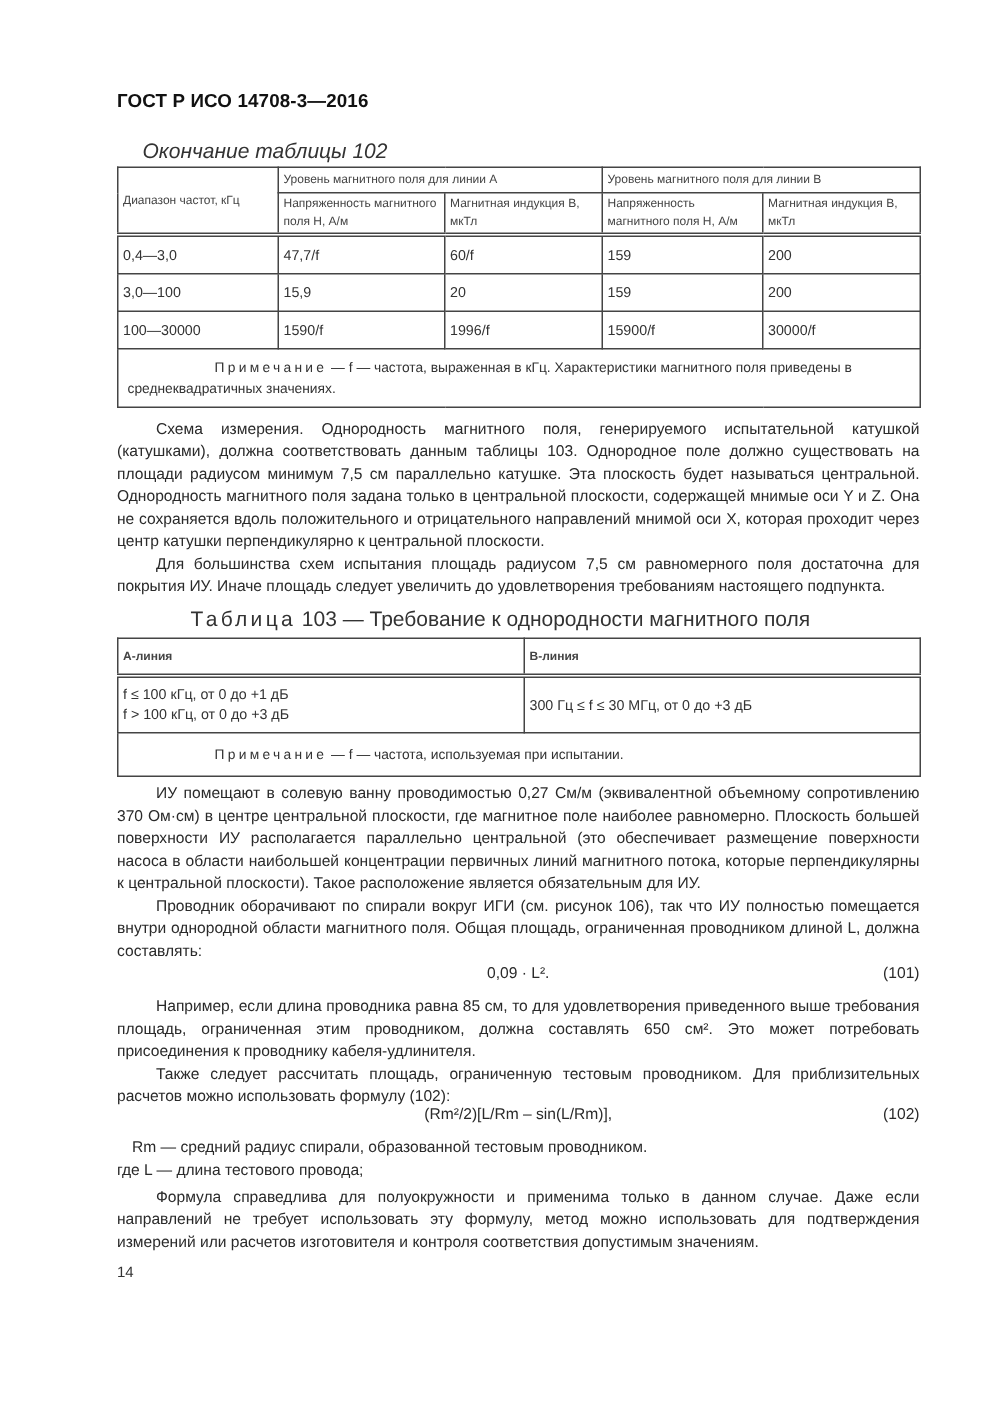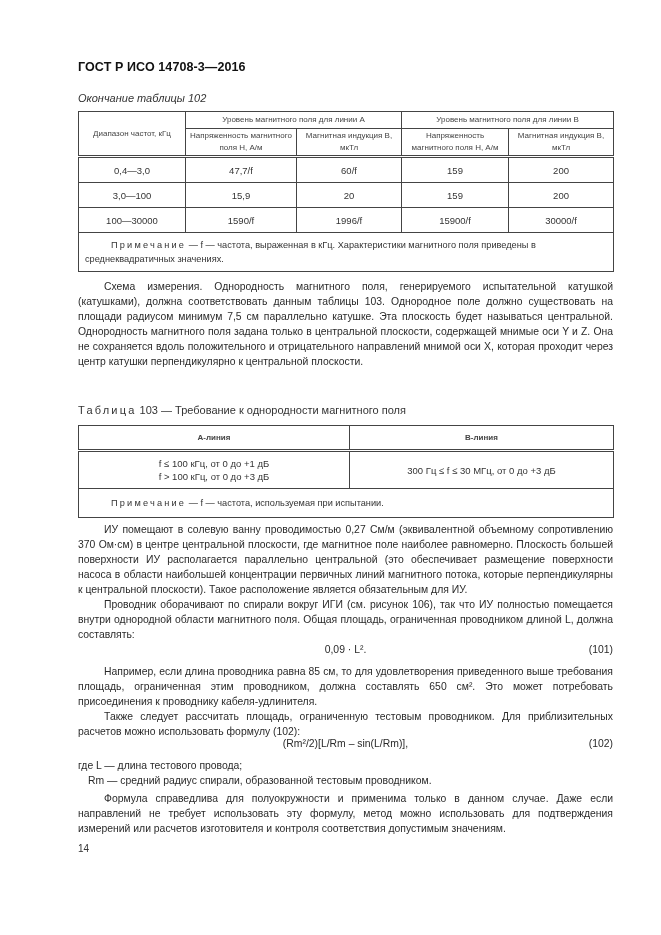--- a/index.html
+++ b/index.html
@@ -1,24 +1,24 @@
 <!DOCTYPE html>
 <html><head>
 <meta charset="utf-8">
 <style>
   html, body { margin: 0; padding: 0; background: #ffffff; }
   body { width: 661px; height: 935px; position: relative; overflow: hidden;
          font-family: "Liberation Sans", sans-serif; color: #2a2a2a; }
   .page { position: absolute; left: 0; top: 0; width: 661px; height: 789px; }
   .hdr { position: absolute; left: 78px; top: 60px; font-size: 12.5px; font-weight: bold; color: #111; letter-spacing: 0.1px; }
-  .cap { position: absolute; left: 78px; font-size: 11px; color: #333; }
+  .cap { position: absolute; left: 95px; font-size: 14px; color: #333; }
   .cap.it { font-style: italic; }
-  .spaced { letter-spacing: 2.2px; }
+  .spaced { letter-spacing: 2.2px; margin-left: 32px; }
   table.t { position: absolute; left: 78px; width: 535px; border-collapse: collapse; table-layout: fixed; }
-  table.t td { border: 1px solid #444; text-align: center; vertical-align: middle; padding: 0 3px; color: #333; }
+  table.t td { border: 1px solid #444; vertical-align: middle; padding: 0 3px; color: #333; }
   .t102 { top: 111px; }
   .t102 td.h { font-size: 8px; line-height: 12px; color: #444; }
   .t102 td.v { font-size: 9.5px; height: 24px; }
   .t102 tr.hlast td, .t102 td.rowspan { border-bottom: 3px double #444; }
   .t102 td.note, .t103 td.note { text-align: left; font-size: 9.2px; line-height: 14px; padding: 5px 6px 5px 6px; }
   .t103 { top: 425px; }
   .t103 td.h { font-size: 8px; height: 23px; color: #444; border-bottom: 3px double #444; font-weight: bold; }
   .t103 td.v { font-size: 9.5px; line-height: 13px; height: 36px; }
   .indent { display: inline-block; width: 26px; }
   .para { position: absolute; left: 78px; width: 535px; font-size: 10.4px; line-height: 15px; color: #2a2a2a; text-align: justify; }
@@ -80,20 +80,21 @@
       <td class="v">30000/f</td>
     </tr>
     <tr>
       <td class="note" colspan="5"><span class="indent"></span><span class="spaced">Примечание</span><span> — f — частота, выраженная в кГц. Характеристики магнитного поля приведены в среднеквадратичных значениях.</span></td>
     </tr>
   </tbody>
     </table>
 
   <div class="para" style="top:279px">
     <p>Схема измерения. Однородность магнитного поля, генерируемого испытательной катушкой (катушками), должна соответствовать данным таблицы 103. Однородное поле должно существовать на площади радиусом минимум 7,5 см параллельно катушке. Эта плоскость будет называться центральной. Однородность магнитного поля задана только в центральной плоскости, содержащей мнимые оси Y и Z. Она не сохраняется вдоль положительного и отрицательного направлений мнимой оси X, которая проходит через центр катушки перпендикулярно к центральной плоскости.</p>
+    <p>Для большинства схем испытания площадь радиусом 7,5 см равномерного поля достаточна для покрытия ИУ. Иначе площадь следует увеличить до удовлетворения требованиям настоящего подпункта.</p>
   </div>
 
   <div class="cap" style="top:404px"><span class="spaced">Таблица</span> <span>103 — Требование к однородности магнитного поля</span></div>
 
   <table class="t t103">
     <colgroup>
         <col style="width:271px">
         <col style="width:264px">
       </colgroup>
     <tbody>
@@ -128,19 +129,19 @@
     <p>Например, если длина проводника равна 85 см, то для удовлетворения приведенного выше требования площадь, ограниченная этим проводником, должна составлять 650 см². Это может потребовать присоединения к проводнику кабеля-удлинителя.</p>
     <p>Также следует рассчитать площадь, ограниченную тестовым проводником. Для приблизительных расчетов можно использовать формулу (102):</p>
   </div>
 
   <div class="formula" style="top:738px">
     <span class="expr">(Rm²/2)[L/Rm – sin(L/Rm)],</span>
     <span class="num">(102)</span>
   </div>
 
   <div class="para" style="top:758px">
+    <p class="noind" style="padding-left:10px">Rm — средний радиус спирали, образованной тестовым проводником.</p>
     <p class="noind">где L — длина тестового провода;</p>
-    <p class="noind" style="padding-left:10px">Rm — средний радиус спирали, образованной тестовым проводником.</p>
     <p style="margin-top:3px">Формула справедлива для полуокружности и применима только в данном случае. Даже если направлений не требует использовать эту формулу, метод можно использовать для подтверждения измерений или расчетов изготовителя и контроля соответствия допустимым значениям.</p>
   </div>
 
   <div class="pgnum">14</div>
 </div>
 
 </body></html>

